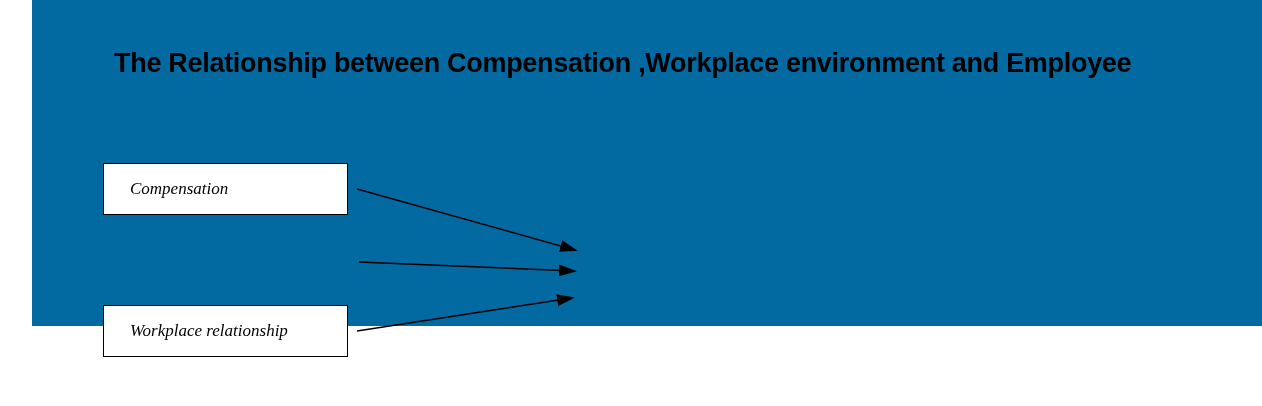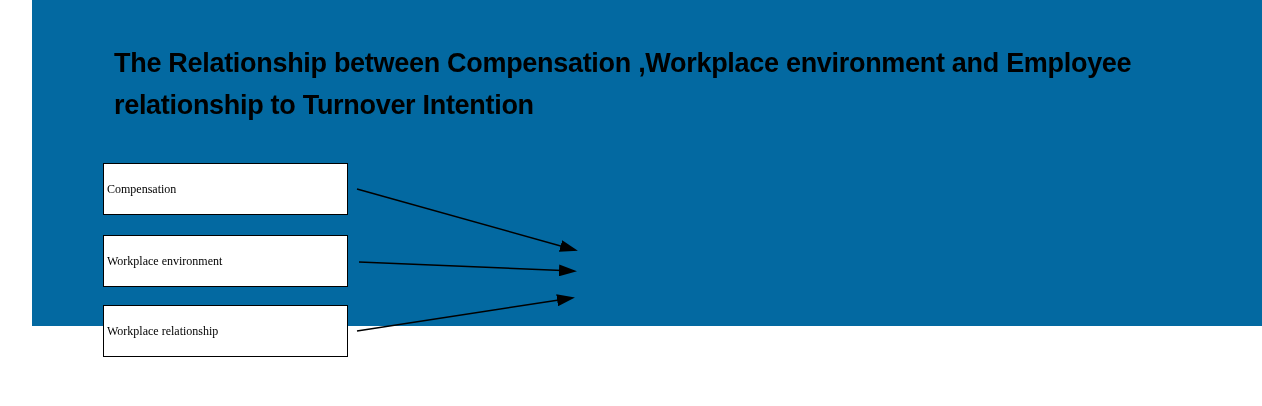--- a/index.html
+++ b/index.html
@@ -33,22 +33,23 @@
     border: 1.5px solid #000000;
     color: #000000;
     font-family: "Liberation Serif", "DejaVu Serif", serif;
     display: flex;
     align-items: center;
   }
   .predictor {
     left: 71px;
     width: 245px;
     height: 52px;
-    padding-left: 3px;
-    font-size: 12px;
+    padding-left: 26px;
+    font-size: 17px;
+    font-style: italic;
   }
   .predictor-1 { top: 163px; }
   .predictor-2 { top: 235px; }
   .predictor-3 { top: 305px; }
   .outcome {
     left: 556px; top: 244px;
     width: 269px; height: 62px;
     justify-content: center;
     font-size: 22px;
   }
@@ -63,30 +64,26 @@
     stroke-width: 1.5;
   }
 </style>
 </head>
 <body>
 
 <div class="canvas">
 
   <h1 class="title">
     <span class="title-line">The Relationship between Compensation ,Workplace environment and Employee</span>
-    <span class="title-line">relationship to Turnover Intention</span>
   </h1>
 
   <div class="box predictor predictor-1">
     <span>Compensation</span>
   </div>
 
-  <div class="box predictor predictor-2">
-    <span>Workplace environment</span>
-  </div>
 
   <div class="box predictor predictor-3">
     <span>Workplace relationship</span>
   </div>
 
 
   <svg class="arrows" viewBox="0 0 1262 406" xmlns="http://www.w3.org/2000/svg" aria-hidden="true">
     <defs>
       <marker id="arrowhead" markerUnits="userSpaceOnUse" markerWidth="18" markerHeight="12" refX="15" refY="6" orient="auto">
         <path d="M0,0 L18,6 L0,12 Z" fill="#000000"></path>

